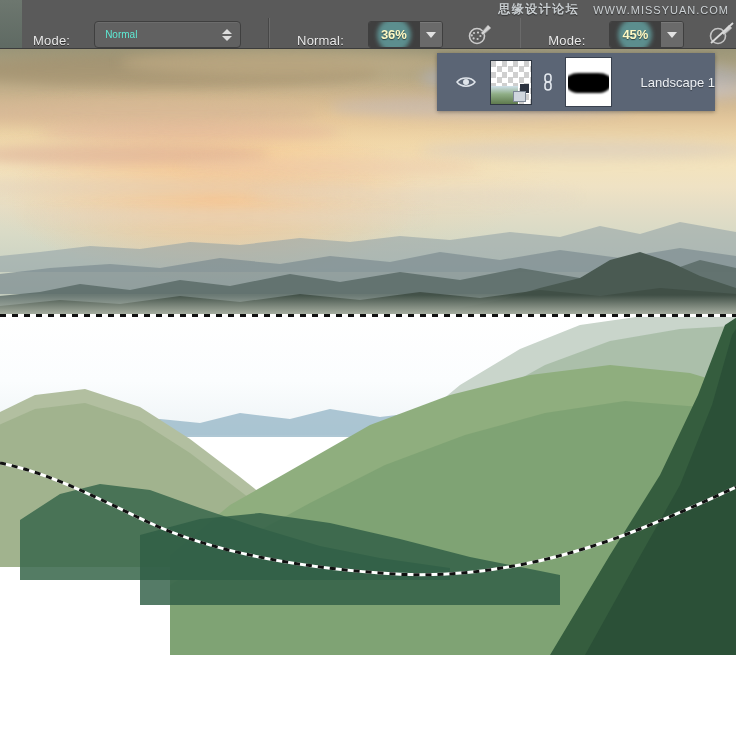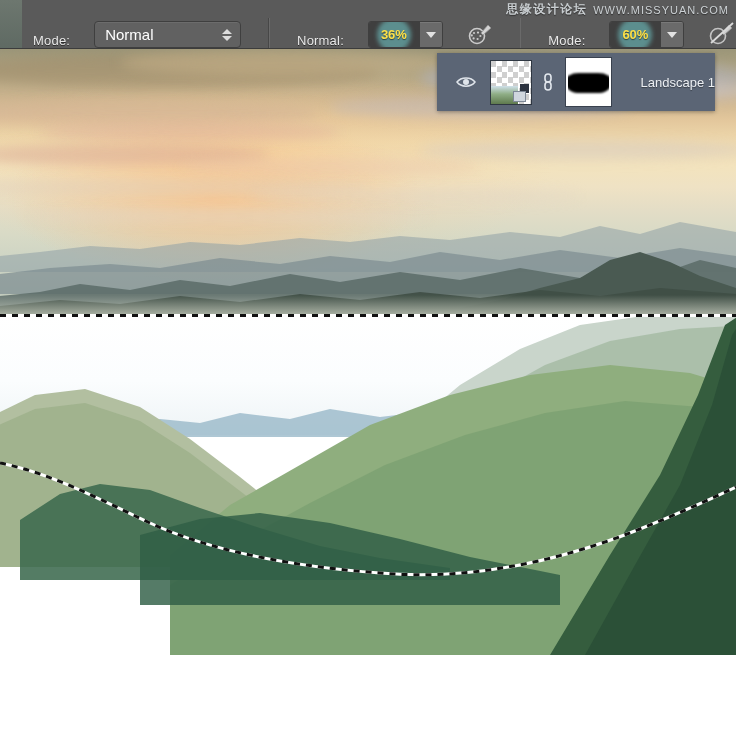--- a/index.html
+++ b/index.html
@@ -41,33 +41,33 @@
      border-bottom:1px solid #3c3c3c;}
   .optbar-left-strip{position:absolute;left:0;top:0;width:22px;height:48px;
      background:linear-gradient(to bottom,#6d776f,#5f6a63);}
   .opt-inner{position:absolute;left:22px;top:0;right:0;height:48px;display:flex;
      align-items:flex-end;gap:24px;padding-left:11px;}
   .opt-label{color:#e8e8e8;font-size:13px;letter-spacing:.2px;white-space:nowrap;
      text-shadow:0 1px 0 #2d2d2d;}
   .mode-select{position:relative;width:180px;height:25px;background:#616161;
      border:1px solid #3f3f3f;border-radius:4px;display:flex;align-items:center;
      box-shadow:inset 0 1px 0 rgba(255,255,255,.07);}
-  .mode-select .val{color:#ffffff;font-size:15px;padding-left:10px;}
+  .mode-select .val{color:#5eead4;font-size:10px;padding-left:10px;}
   .stepper{position:absolute;right:8px;top:50%;transform:translateY(-50%);
      display:flex;flex-direction:column;gap:2px;}
   .stepper i{display:block;width:0;height:0;border-left:5px solid transparent;
      border-right:5px solid transparent;}
   .stepper i.up{border-bottom:5px solid #dcdcdc;}
   .stepper i.dn{border-top:5px solid #dcdcdc;}
 
   .num-group{display:flex;align-items:stretch;height:25px;border:1px solid #3f3f3f;
      border-radius:3px;overflow:hidden;}
   .num-field{position:relative;width:62px;background:#3f3f3f;display:flex;align-items:center;
      justify-content:center;}
-  .num-field .txt{color:#fde047;font-size:13px;font-weight:bold;position:relative;z-index:2;
+  .num-field .txt{color:#fef9c3;font-size:13px;font-weight:bold;position:relative;z-index:2;
      text-shadow:0 1px 1px rgba(0,0,0,.55);}
   .hl-dot{position:absolute;left:50%;top:50%;transform:translate(-50%,-50%);
      width:34px;height:34px;border-radius:50%;background:rgba(110,190,190,.62);
      filter:blur(2px);z-index:1;}
   .num-drop{width:27px;background:#6a6a6a;display:flex;align-items:center;justify-content:center;
      border-left:1px solid #3f3f3f;box-shadow:inset 0 1px 0 rgba(255,255,255,.10);}
   .caret-dn{width:0;height:0;border-left:5px solid transparent;border-right:5px solid transparent;
      border-top:6px solid #e2e2e2;}
   .tool-ico{width:30px;height:30px;display:flex;align-items:center;justify-content:center;opacity:.9;}
   .divider{width:1px;height:30px;background:#474747;border-right:1px solid #6a6a6a;margin:0 3px;}
@@ -89,21 +89,21 @@
   .link-ico{width:18px;display:flex;align-items:center;justify-content:center;}
   .thumb-mask{position:relative;width:46px;height:44px;background:#ffffff;
      border:2px solid #ffffff;outline:1px solid #39414e;margin-left:3px;overflow:hidden;}
   .mask-blob{position:absolute;left:-8%;top:30%;width:116%;height:46%;background:#000;
      border-radius:50% 50% 46% 46%/70% 70% 100% 100%;filter:blur(1.2px);}
   .mask-corner{position:absolute;width:9px;height:9px;border:2px solid #ffffff;}
   .layer-name{color:#eceff3;font-size:13px;margin-left:22px;white-space:nowrap;
      text-shadow:0 1px 1px rgba(0,0,0,.4);}
 
   
-  .wm{position:absolute;right:7px;top:1px;display:flex;align-items:center;gap:6px;
+  .wm{position:absolute;right:7px;top:1px;display:flex;align-items:center;gap:14px;
      color:rgba(236,242,246,.80);font-size:11px;letter-spacing:1px;z-index:40;
      text-shadow:0 1px 1px rgba(0,0,0,.5);}
   .wm .cn{font-size:12px;letter-spacing:1.5px;font-weight:bold;}
 </style>
 </head>
 <body>
 
 <div id="stage">
 
   <div class="canvas-area">
@@ -231,21 +231,21 @@
           <path d="M14,13 L21,5 L24,8 L16,15 Z" fill="#e2e2e2" stroke="#9a9a9a" stroke-width="0.8"></path>
         </svg>
       </div>
 
       <div class="divider"></div>
 
       <span class="opt-label">Mode:</span>
       <div class="num-group">
         <div class="num-field">
           <span class="hl-dot"></span>
-          <span class="txt">60%</span>
+          <span class="txt">45%</span>
         </div>
         <div class="num-drop">
           <span class="caret-dn"></span>
         </div>
       </div>
 
       <div class="tool-ico">
         <svg width="28" height="26" viewBox="0 0 28 26">
           <circle cx="10" cy="16" r="7.5" fill="none" stroke="#cfcfcf" stroke-width="1.6"></circle>
           <path d="M14,13 L21,5 L24,8 L16,15 Z" fill="#dadada" stroke="#9a9a9a" stroke-width="0.8"></path>

